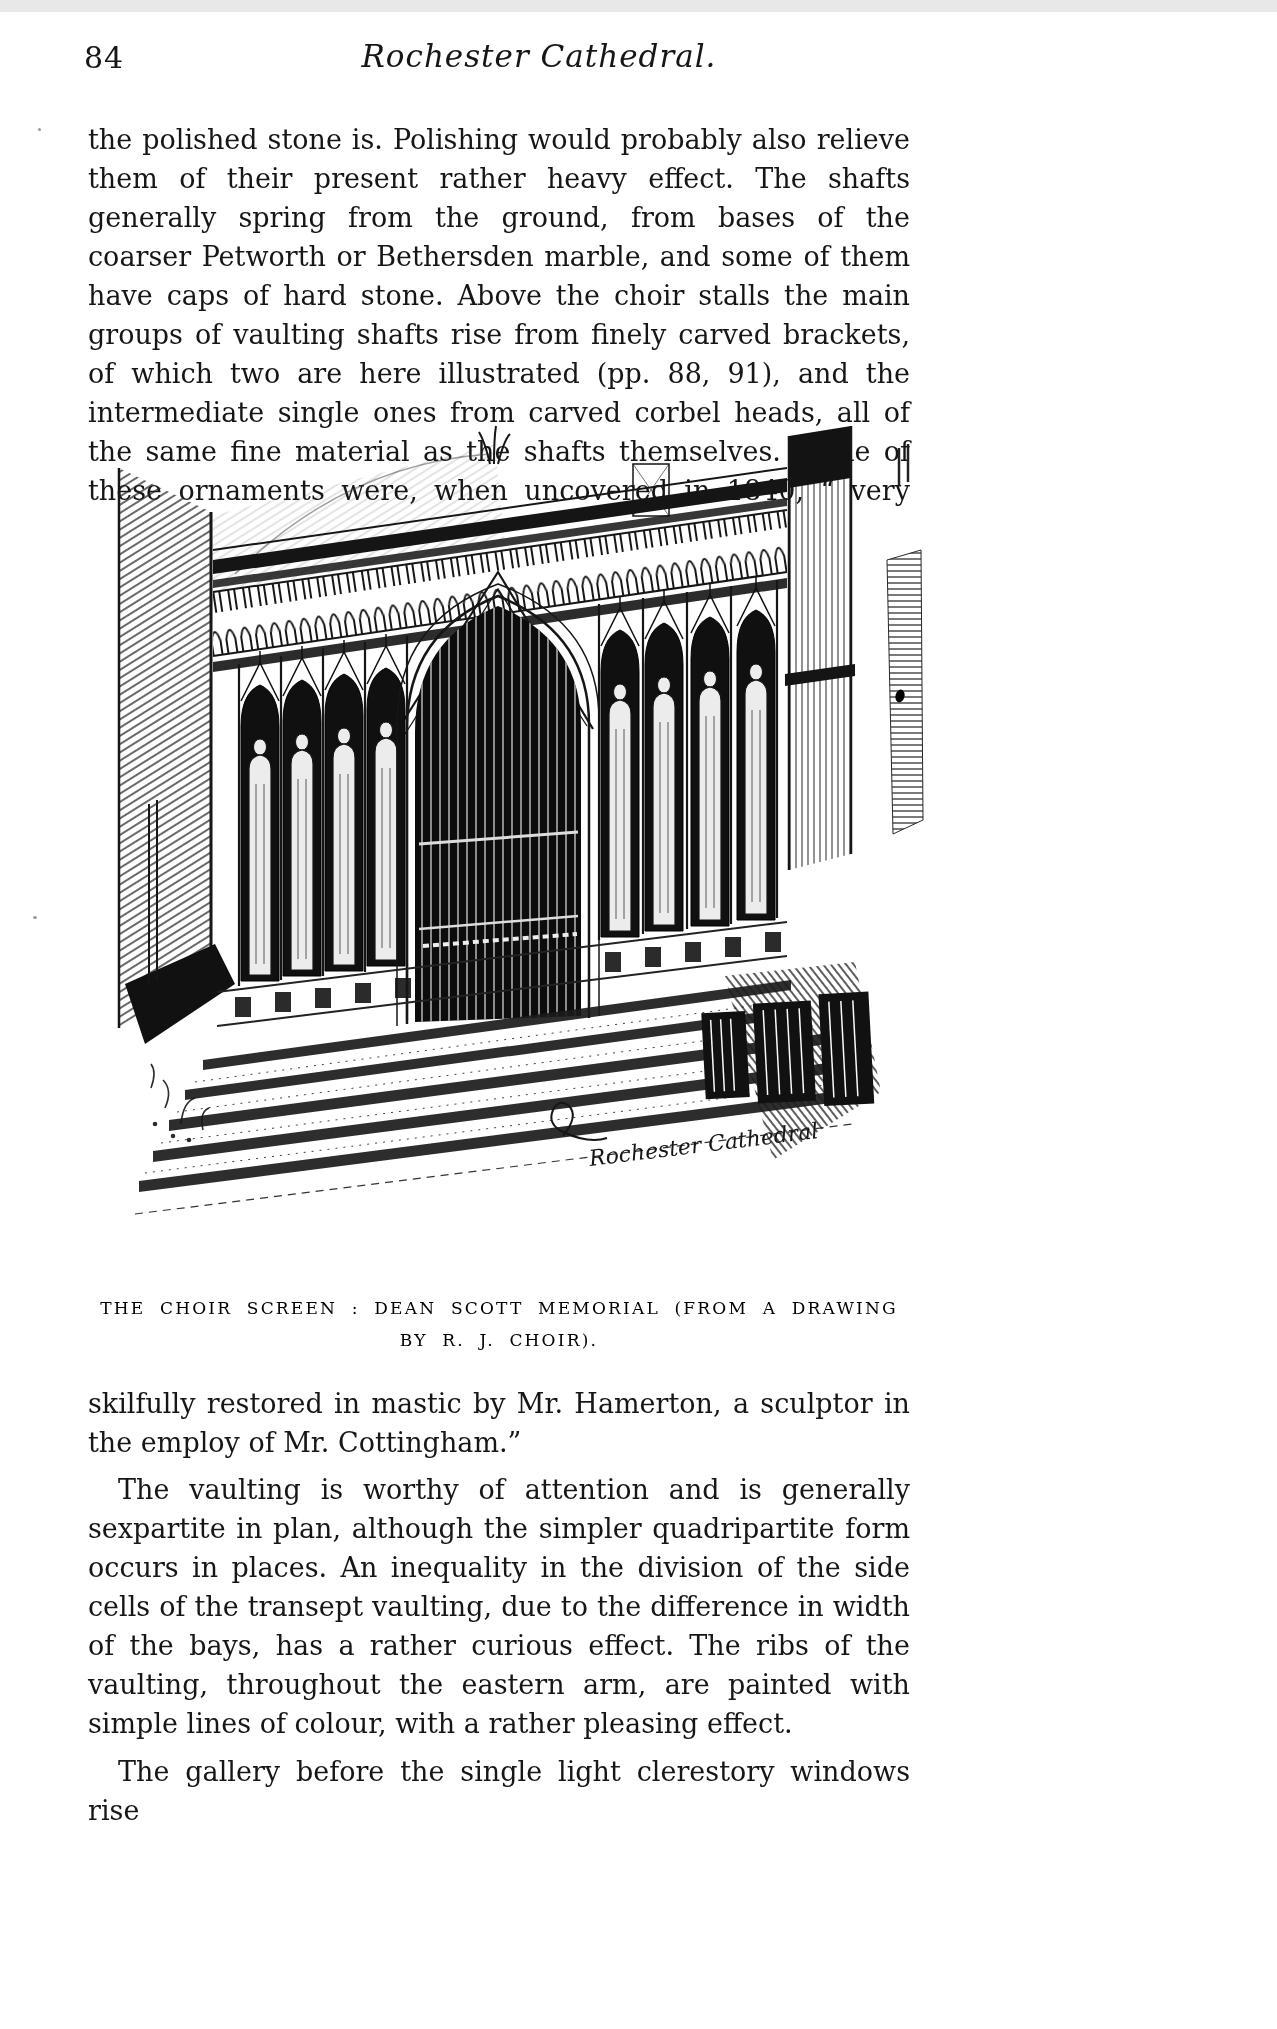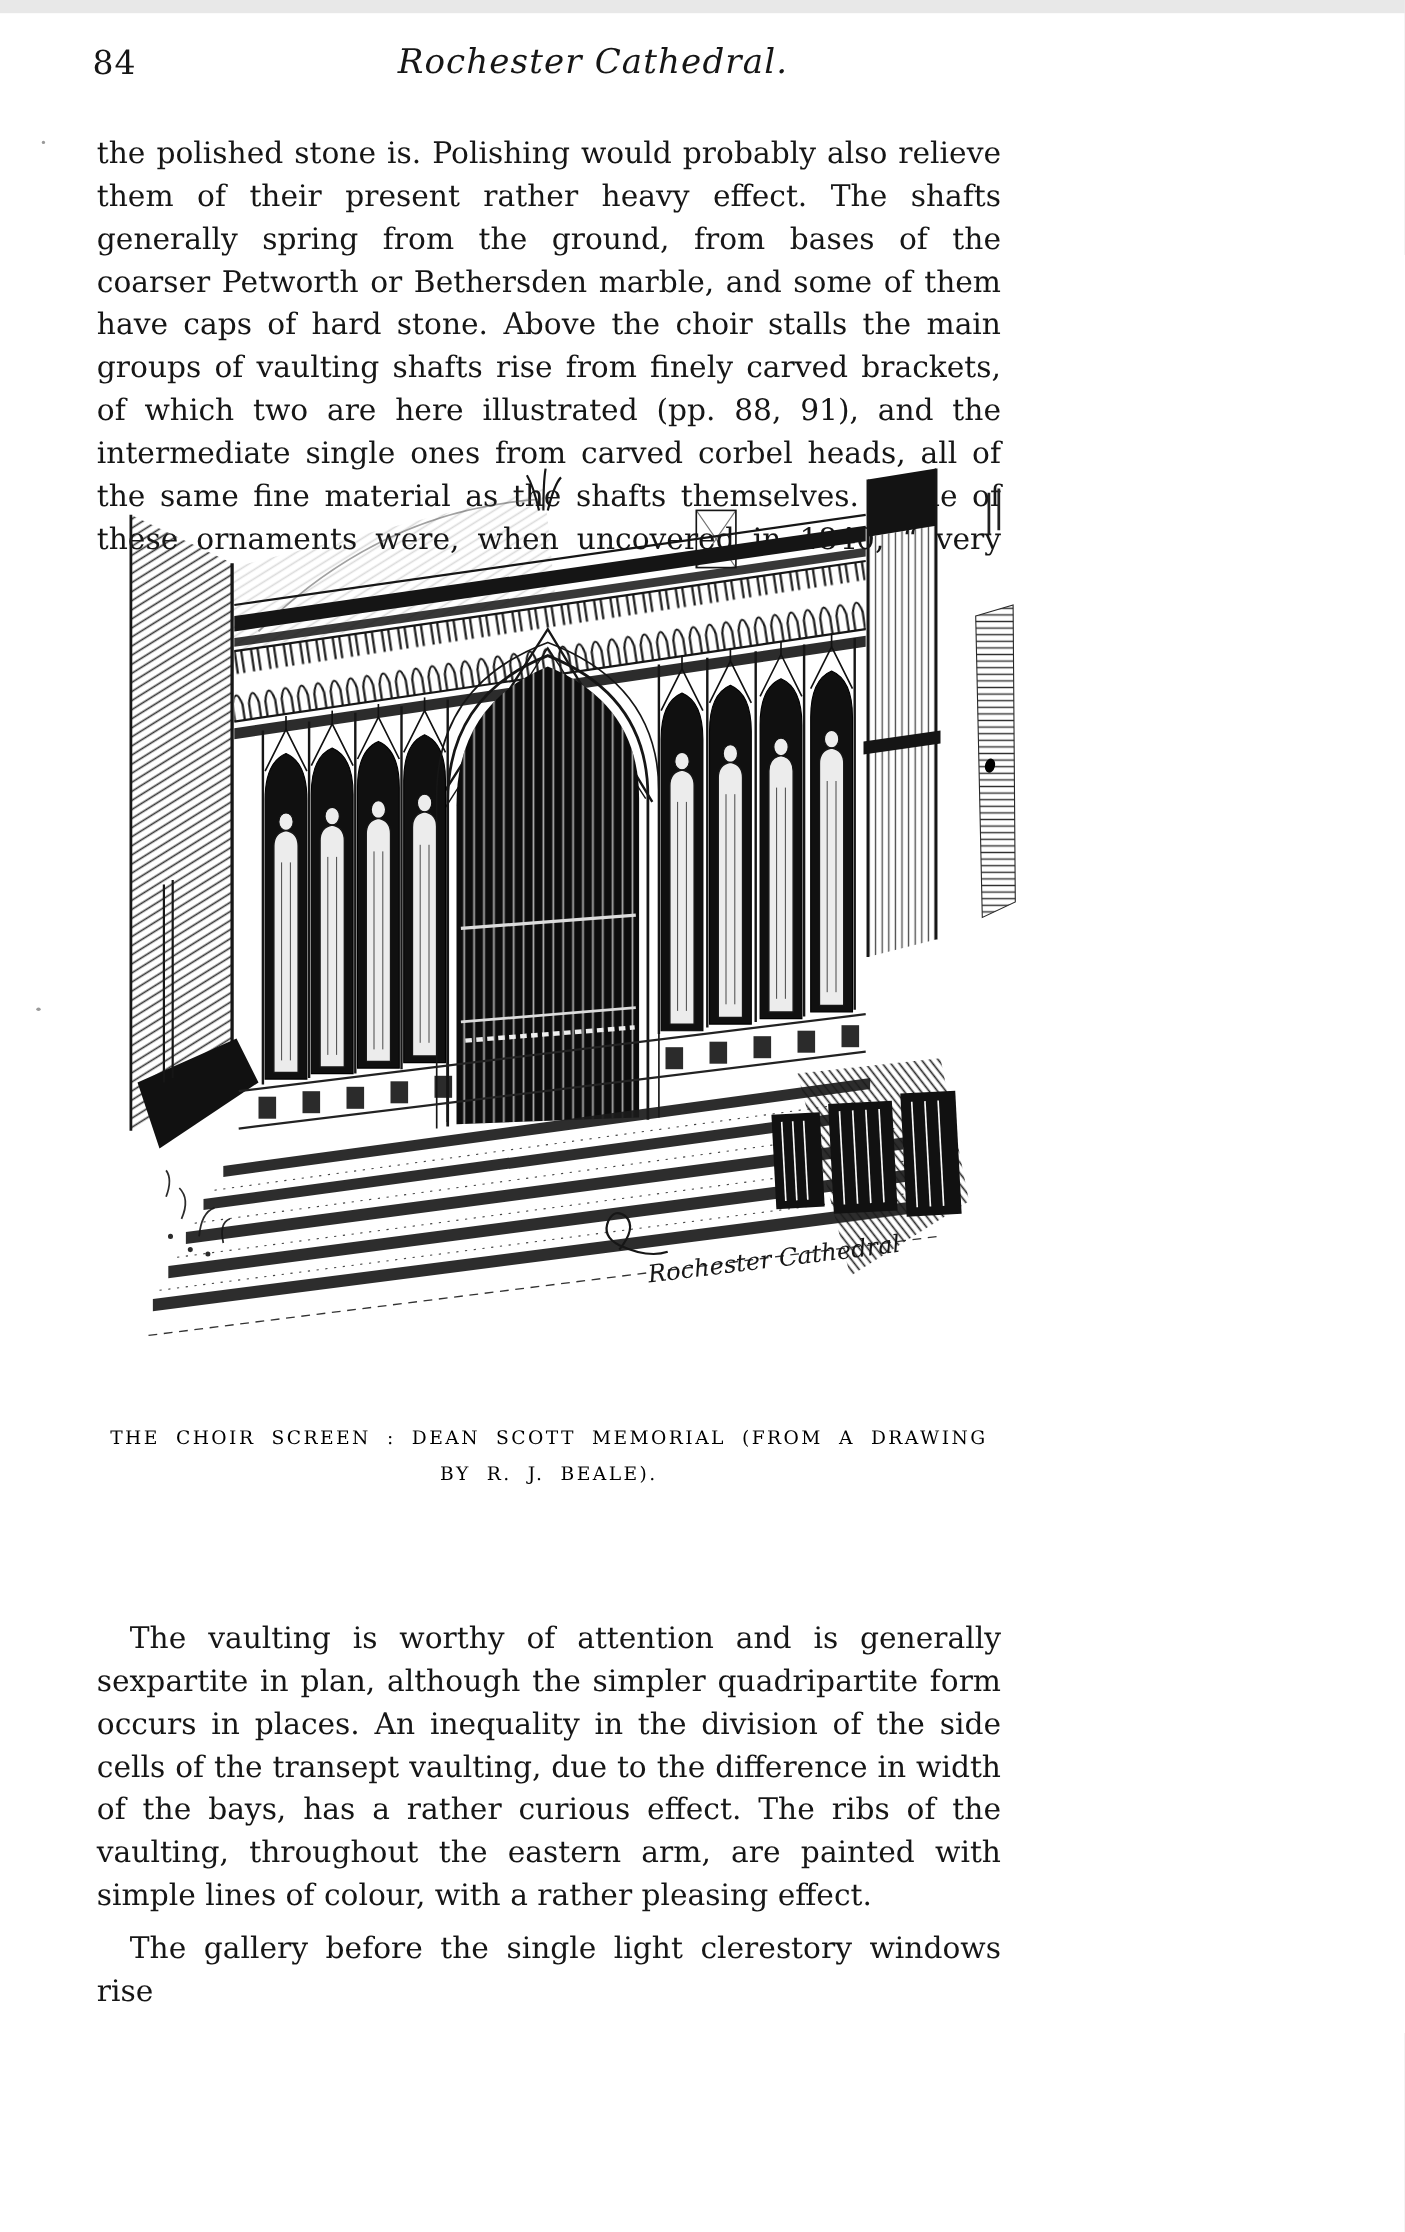--- a/index.html
+++ b/index.html
@@ -297,22 +297,23 @@
 
       <g>
         <path d="M478,712 q16,-20 6,-30 q-10,-8 -16,4 q-6,14 10,22 q26,12 44,6" fill="none" stroke="#161616" stroke-width="2"></path>
         <text x="505" y="742" transform="rotate(-7 505 742)" style="font-family:'DejaVu Serif',serif;font-style:italic;font-size:22px;fill:#161616;">Rochester Cathedral</text>
       </g>
     </svg>
   </div>
 
   <div class="caption">
     <div>THE CHOIR SCREEN : DEAN SCOTT MEMORIAL (FROM A DRAWING</div>
-    <div>BY R. J. BEALE).</div>
+    <div>BY R. J. CHOIR).</div>
   </div>
 
+  <div id="p2" class="para">skilfully restored in mastic by Mr. Hamerton, a sculptor in the employ of Mr. Cottingham.”</div>
   <div id="p3" class="para indent">The vaulting is worthy of attention and is generally sexpartite in plan, although the simpler quadripartite form occurs in places.  An inequality in the division of the side cells of the transept vaulting, due to the difference in width of the bays, has a rather curious effect.  The ribs of the vaulting, throughout the eastern arm, are painted with simple lines of colour, with a rather pleasing effect.</div>
   <div id="p4" class="para indent full-last">The gallery before the single light clerestory windows rise</div>
 
   <div class="speck s1"></div>
   <div class="speck s2"></div>
 
 </div>
 
 </body></html>

